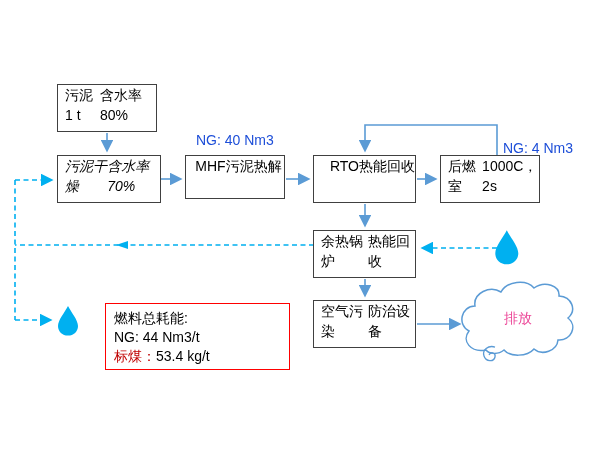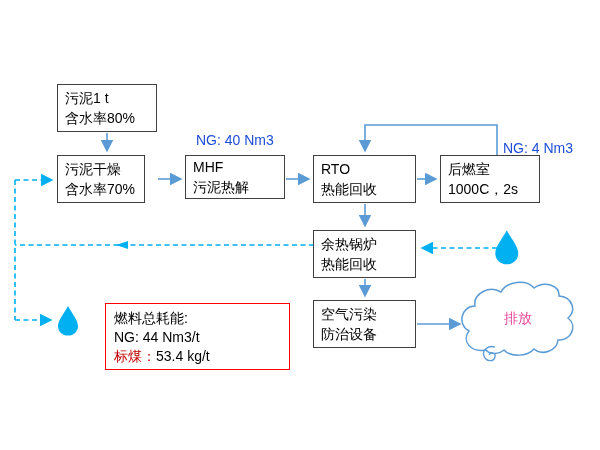--- a/index.html
+++ b/index.html
@@ -1,21 +1,21 @@
 <!DOCTYPE html>
 <html><head>
 <meta charset="utf-8">
 <style>
   html,body{margin:0;padding:0;}
   body{width:600px;height:450px;background:#ffffff;font-family:"Liberation Sans","DejaVu Sans",sans-serif;}
   #diagram{position:relative;width:600px;height:450px;overflow:hidden;background:#ffffff;}
   svg.layer{position:absolute;left:0;top:0;}
   .box{
     position:absolute;border:1px solid #404040;background:#ffffff;
-    display:flex;flex-direction:column;justify-content:center;align-items:flex-start;
+    display:flex;flex-direction:row;justify-content:center;align-items:flex-start;
     padding-left:7px;box-sizing:border-box;font-size:14px;line-height:20px;color:#000;
   }
   .freelabel{position:absolute;font-size:14px;color:#1d4ed8;white-space:nowrap;}
   .redbox{
     position:absolute;border:1.6px solid #FF0000;background:#ffffff;box-sizing:border-box;
     padding:5px 8px;font-size:14px;line-height:19px;color:#000;margin-top:12px;
   }
   .red{color:#C00000;}
   .cloudlabel{position:absolute;font-size:14px;color:#ec4899;text-align:center;}
 </style>
@@ -60,31 +60,31 @@
                C498,355 489,354 486,350 Z" fill="#ffffff" stroke="#5B9BD5" stroke-width="1.5"></path>
       <path d="M495,347 c-7,-2 -13,3 -11,9 c2,6 10,6 11,1 c1,-4 -4,-6 -6,-2" fill="none" stroke="#5B9BD5" stroke-width="1.3"></path>
     </g>
   </svg>
 
   <div class="box" style="left:57px;top:84px;width:100px;height:48px;">
     <span>污泥1 t</span>
     <span>含水率80%</span>
   </div>
 
-  <div class="box" style="left:57px;top:155px;width:88px;height:48px;">
+  <div class="box" style="left:57px;top:155px;width:104px;height:48px;font-style:italic;">
     <span>污泥干燥</span>
     <span>含水率70%</span>
   </div>
 
   <div class="box" style="left:185px;top:155px;width:100px;height:44px;">
     <span>MHF</span>
     <span>污泥热解</span>
   </div>
 
-  <div class="box" style="left:313px;top:155px;width:103px;height:48px;">
+  <div class="box" style="left:313px;top:155px;width:103px;height:48px;justify-content:flex-end;">
     <span>RTO</span>
     <span>热能回收</span>
   </div>
 
   <div class="box" style="left:440px;top:155px;width:100px;height:48px;">
     <span>后燃室</span>
     <span>1000C，2s</span>
   </div>
 
   <div class="box" style="left:313px;top:230px;width:103px;height:48px;">

